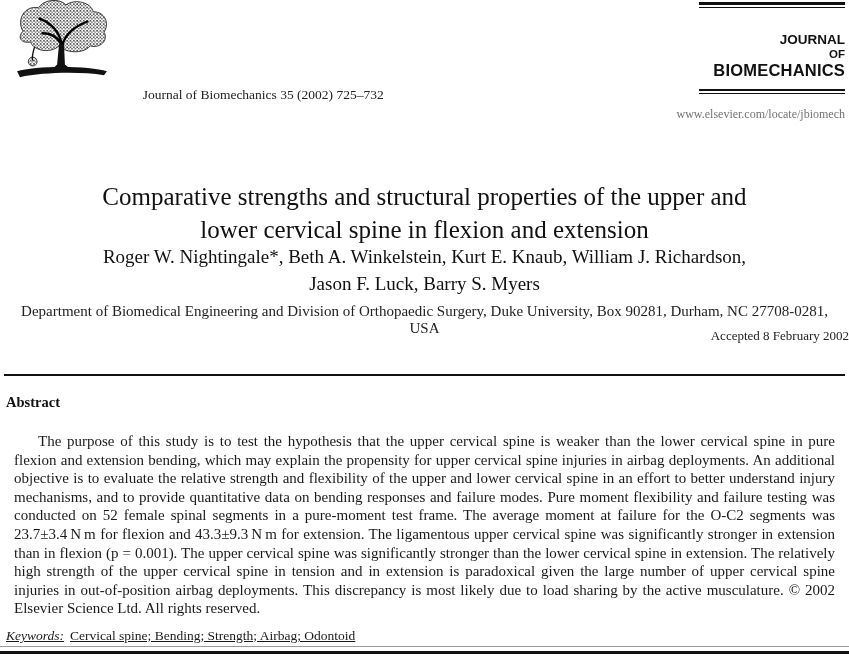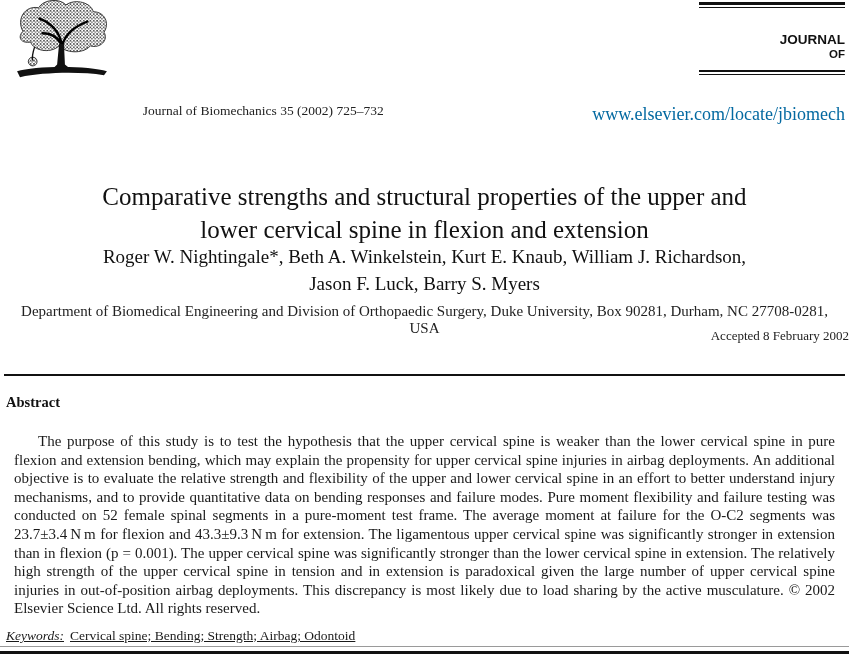--- a/index.html
+++ b/index.html
@@ -18,39 +18,39 @@
     text-align: center;
   }
   .tree-svg { width: 100px; height: 84px; display: block; margin: 0 auto; }
   .publisher-name {
     font-size: 19px; letter-spacing: 1px; margin-top: 1px;
     color: #111;
   }
 
   .citation {
     position: absolute; top: 87px; left: 0; width: 62%;
-    text-align: center; font-size: 13.5px; color: #222; margin-top: 16px;
+    text-align: center; font-size: 13.5px; color: #222;
   }
 
   .masthead {
     position: absolute; top: 2px; right: 4px; width: 146px;
     text-align: right;
     font-family: "Liberation Sans", sans-serif;
     font-weight: bold; color: #111;
   }
   .rule-thick { height: 2.5px; background: #111; }
   .rule-thin  { height: 1px;   background: #111; margin-top: 2px; }
   .masthead-line1 { font-size: 13.5px; line-height: 15px; margin-top: 24px; }
   .masthead-line2 { font-size: 11.5px; line-height: 14px; }
   .masthead-line3 { font-size: 16.5px; line-height: 19px; letter-spacing: 0.2px; }
   .masthead-bottom-rules { margin-top: 9px; }
 
   .links {
     position: absolute; top: 105px; right: 4px;
-    text-align: right; font-size: 18px; line-height: 18.5px; color: #0369a1;
+    text-align: right; font-size: 12px; line-height: 18.5px; color: #737373;
   }
   .links div { cursor: pointer; }
 
   
   .preline { white-space: pre-line; }
 
   .article-title {
     position: absolute; top: 164px; left: 20px; right: 20px;
     text-align: center;
     font-size: 25px; line-height: 33px; font-weight: normal;
@@ -129,20 +129,21 @@
   </svg>
 </div>
 
 <div class="citation">Journal of Biomechanics 35 (2002) 725–732</div>
 
 <div class="masthead">
   <div class="rule-thick"></div>
   <div class="rule-thin"></div>
   <div class="masthead-line1">JOURNAL</div>
   <div class="masthead-line2">OF</div>
+  <div class="masthead-line3">BIOMECHANICS</div>
   <div class="masthead-bottom-rules">
     <div class="rule-thick"></div>
     <div class="rule-thin"></div>
   </div>
 </div>
 
 <div class="links">
   <div>www.elsevier.com/locate/jbiomech</div>
 </div>
 

